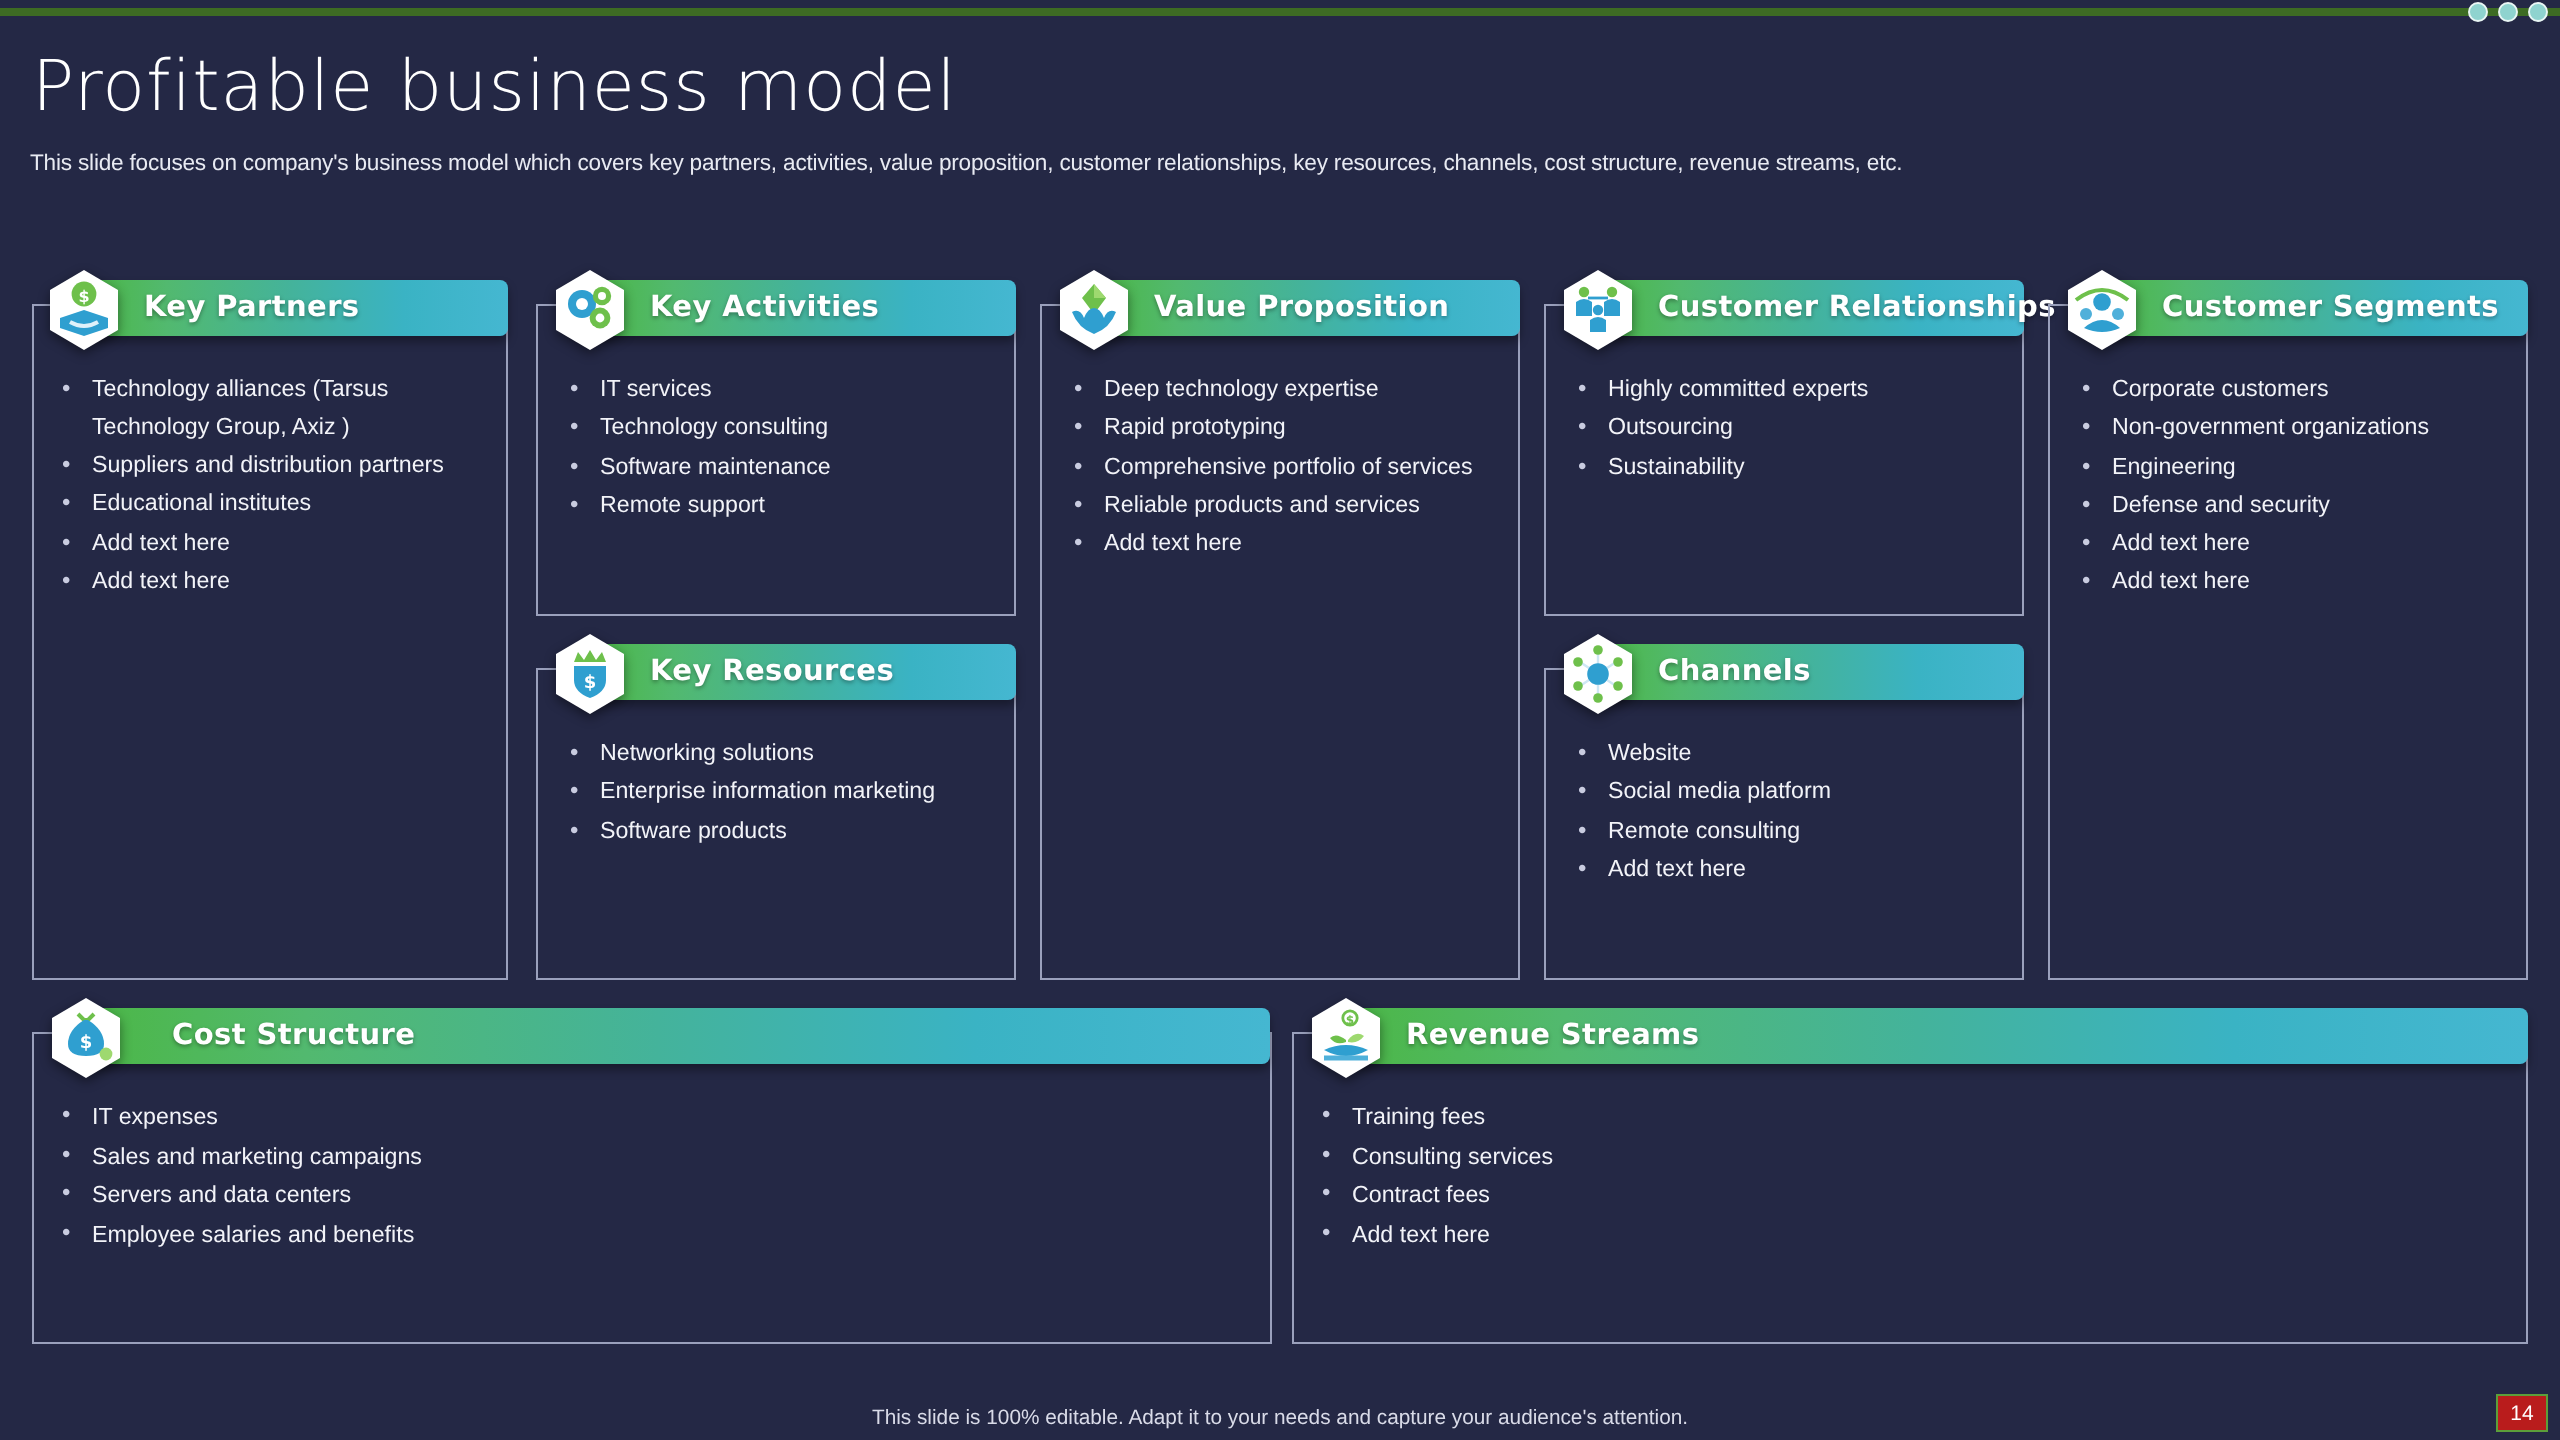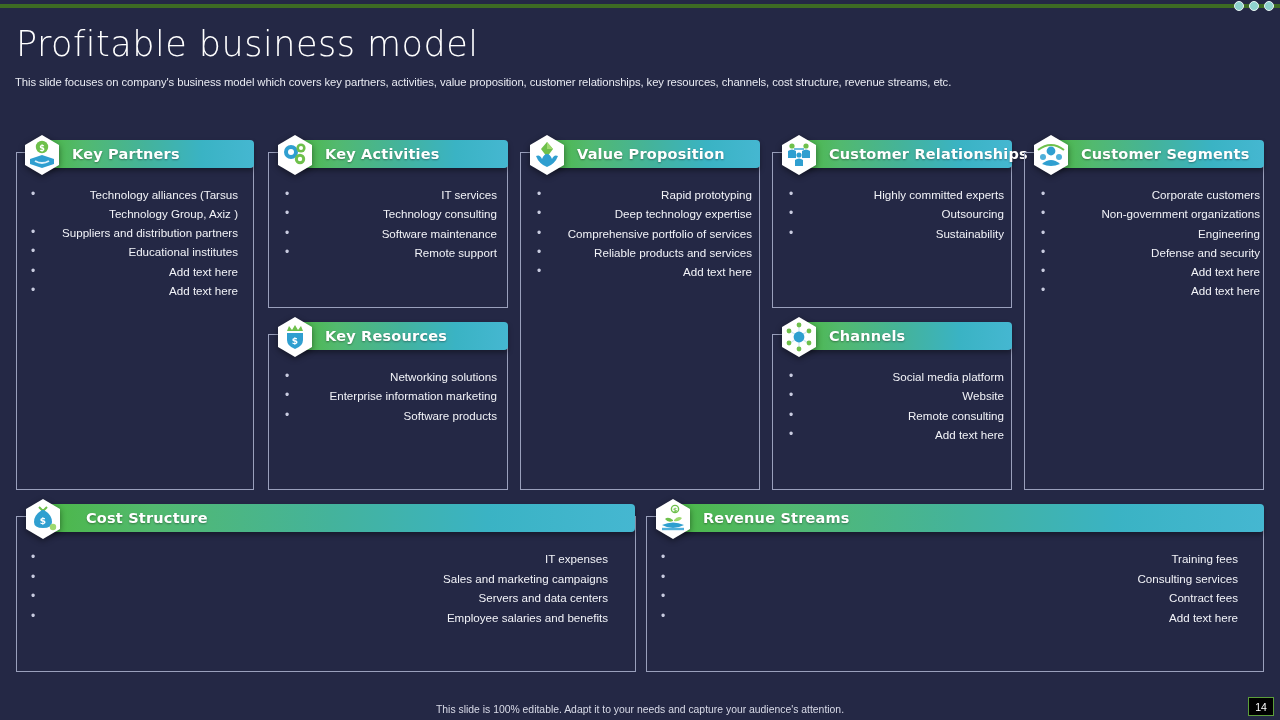--- a/index.html
+++ b/index.html
@@ -106,21 +106,20 @@
     position: absolute;
     list-style: none;
     font-size: 11.6px;
     color: #f2f3f8;
     line-height: 1.62;
   }
   ul.bullets li {
     position: relative;
     padding-left: 18px;
     margin-bottom: 0.5px;
-    text-align: right;
   }
   ul.bullets li::before {
     content: "•";
     position: absolute;
     left: 3px;
     top: -1px;
     color: #c9cce0;
     font-size: 12px;
   }
 
@@ -136,21 +135,21 @@
   .page-num {
     position: absolute;
     right: 6px; bottom: 4px;
     width: 26px; height: 19px;
     border: 1px solid #5c9e3a;
     display: flex;
     align-items: center;
     justify-content: center;
     font-size: 10.5px;
     color: #ffffff;
-    background: #000000;
+    background: #b91c1c;
   }
 </style>
 </head>
 <body>
 
 <div class="top-bar">
   <div class="top-bar-line"></div>
   <div class="top-dots">
     <span class="dot"></span>
     <span class="dot"></span>
@@ -232,22 +231,22 @@
 </div>
 <div class="hex" style="left:528px; top:134px;">
   <svg viewBox="0 0 38 42">
     <polygon points="19,1 36,11 36,31 19,41 2,31 2,11" fill="#ffffff"></polygon>
     <polygon points="19,8 25,15 19,23 13,15" fill="#6ec04b"></polygon>
     <polygon points="19,8 25,15 19,15" fill="#9ed96f"></polygon>
     <path d="M8 22 q3 8 11 11 q8 -3 11 -11 q-4 -2 -6 3 q-2 -5 -5 -5 q-3 0 -5 5 q-2 -5 -6 -3 Z" fill="#2f9fd0"></path>
   </svg>
 </div>
 <ul class="bullets" style="left:534px; top:186px; width:218px;">
+  <li>Deep technology expertise</li>
   <li>Rapid prototyping</li>
-  <li>Deep technology expertise</li>
   <li>Comprehensive  portfolio of services</li>
   <li>Reliable products and services</li>
   <li>Add text here</li>
 </ul>
 
 <div class="card" style="left:772px; top:152px; width:240px; height:156px;"></div>
 <div class="card-header" style="left:803px; top:140px; width:209px;">
   <span class="title" style="margin-left:26px;">Customer Relationships</span>
 </div>
 <div class="hex" style="left:780px; top:134px;">
@@ -292,22 +291,22 @@
       <circle cx="29" cy="15" r="2.4"></circle>
       <circle cx="29" cy="27" r="2.4"></circle>
       <circle cx="19" cy="33" r="2.4"></circle>
       <circle cx="9" cy="27" r="2.4"></circle>
       <circle cx="9" cy="15" r="2.4"></circle>
     </g>
     <circle cx="19" cy="21" r="5.4" fill="#2f9fd0"></circle>
   </svg>
 </div>
 <ul class="bullets" style="left:786px; top:368px; width:218px;">
+  <li>Website</li>
   <li>Social media platform</li>
-  <li>Website</li>
   <li>Remote consulting</li>
   <li>Add text here</li>
 </ul>
 
 <div class="card" style="left:1024px; top:152px; width:240px; height:338px;"></div>
 <div class="card-header" style="left:1055px; top:140px; width:209px;">
   <span class="title" style="margin-left:26px;">Customer Segments</span>
 </div>
 <div class="hex" style="left:1032px; top:134px;">
   <svg viewBox="0 0 38 42">

